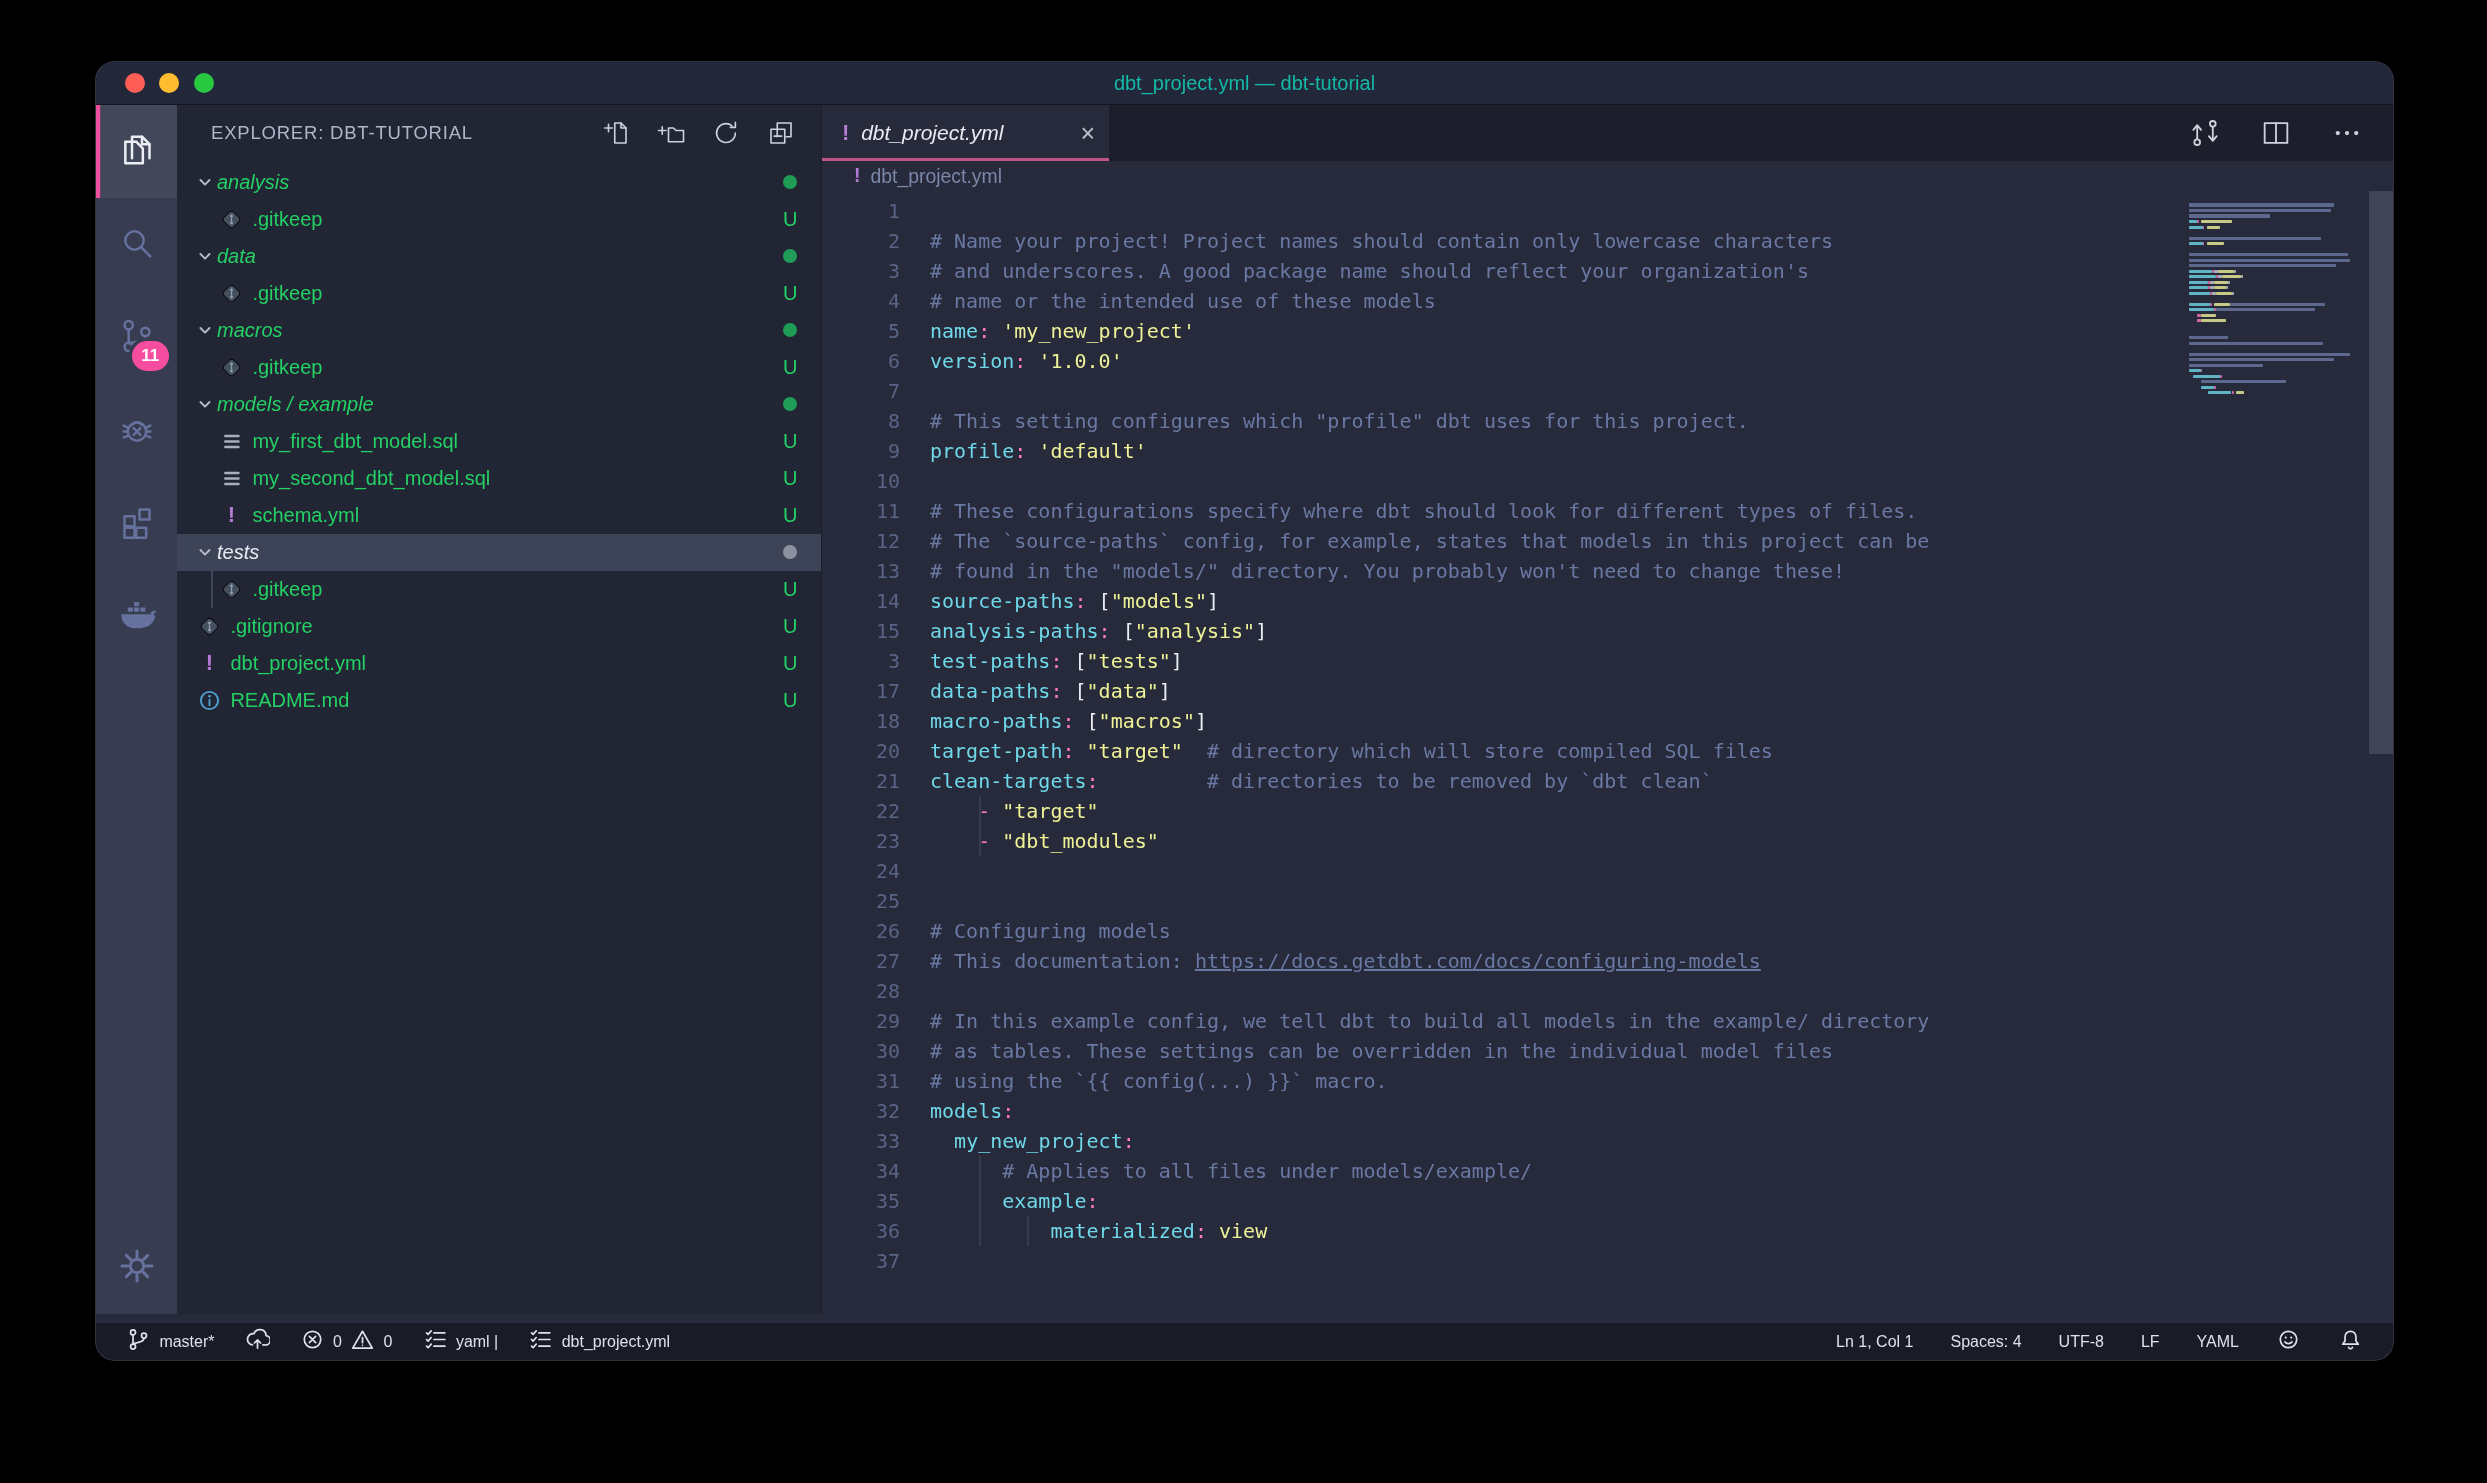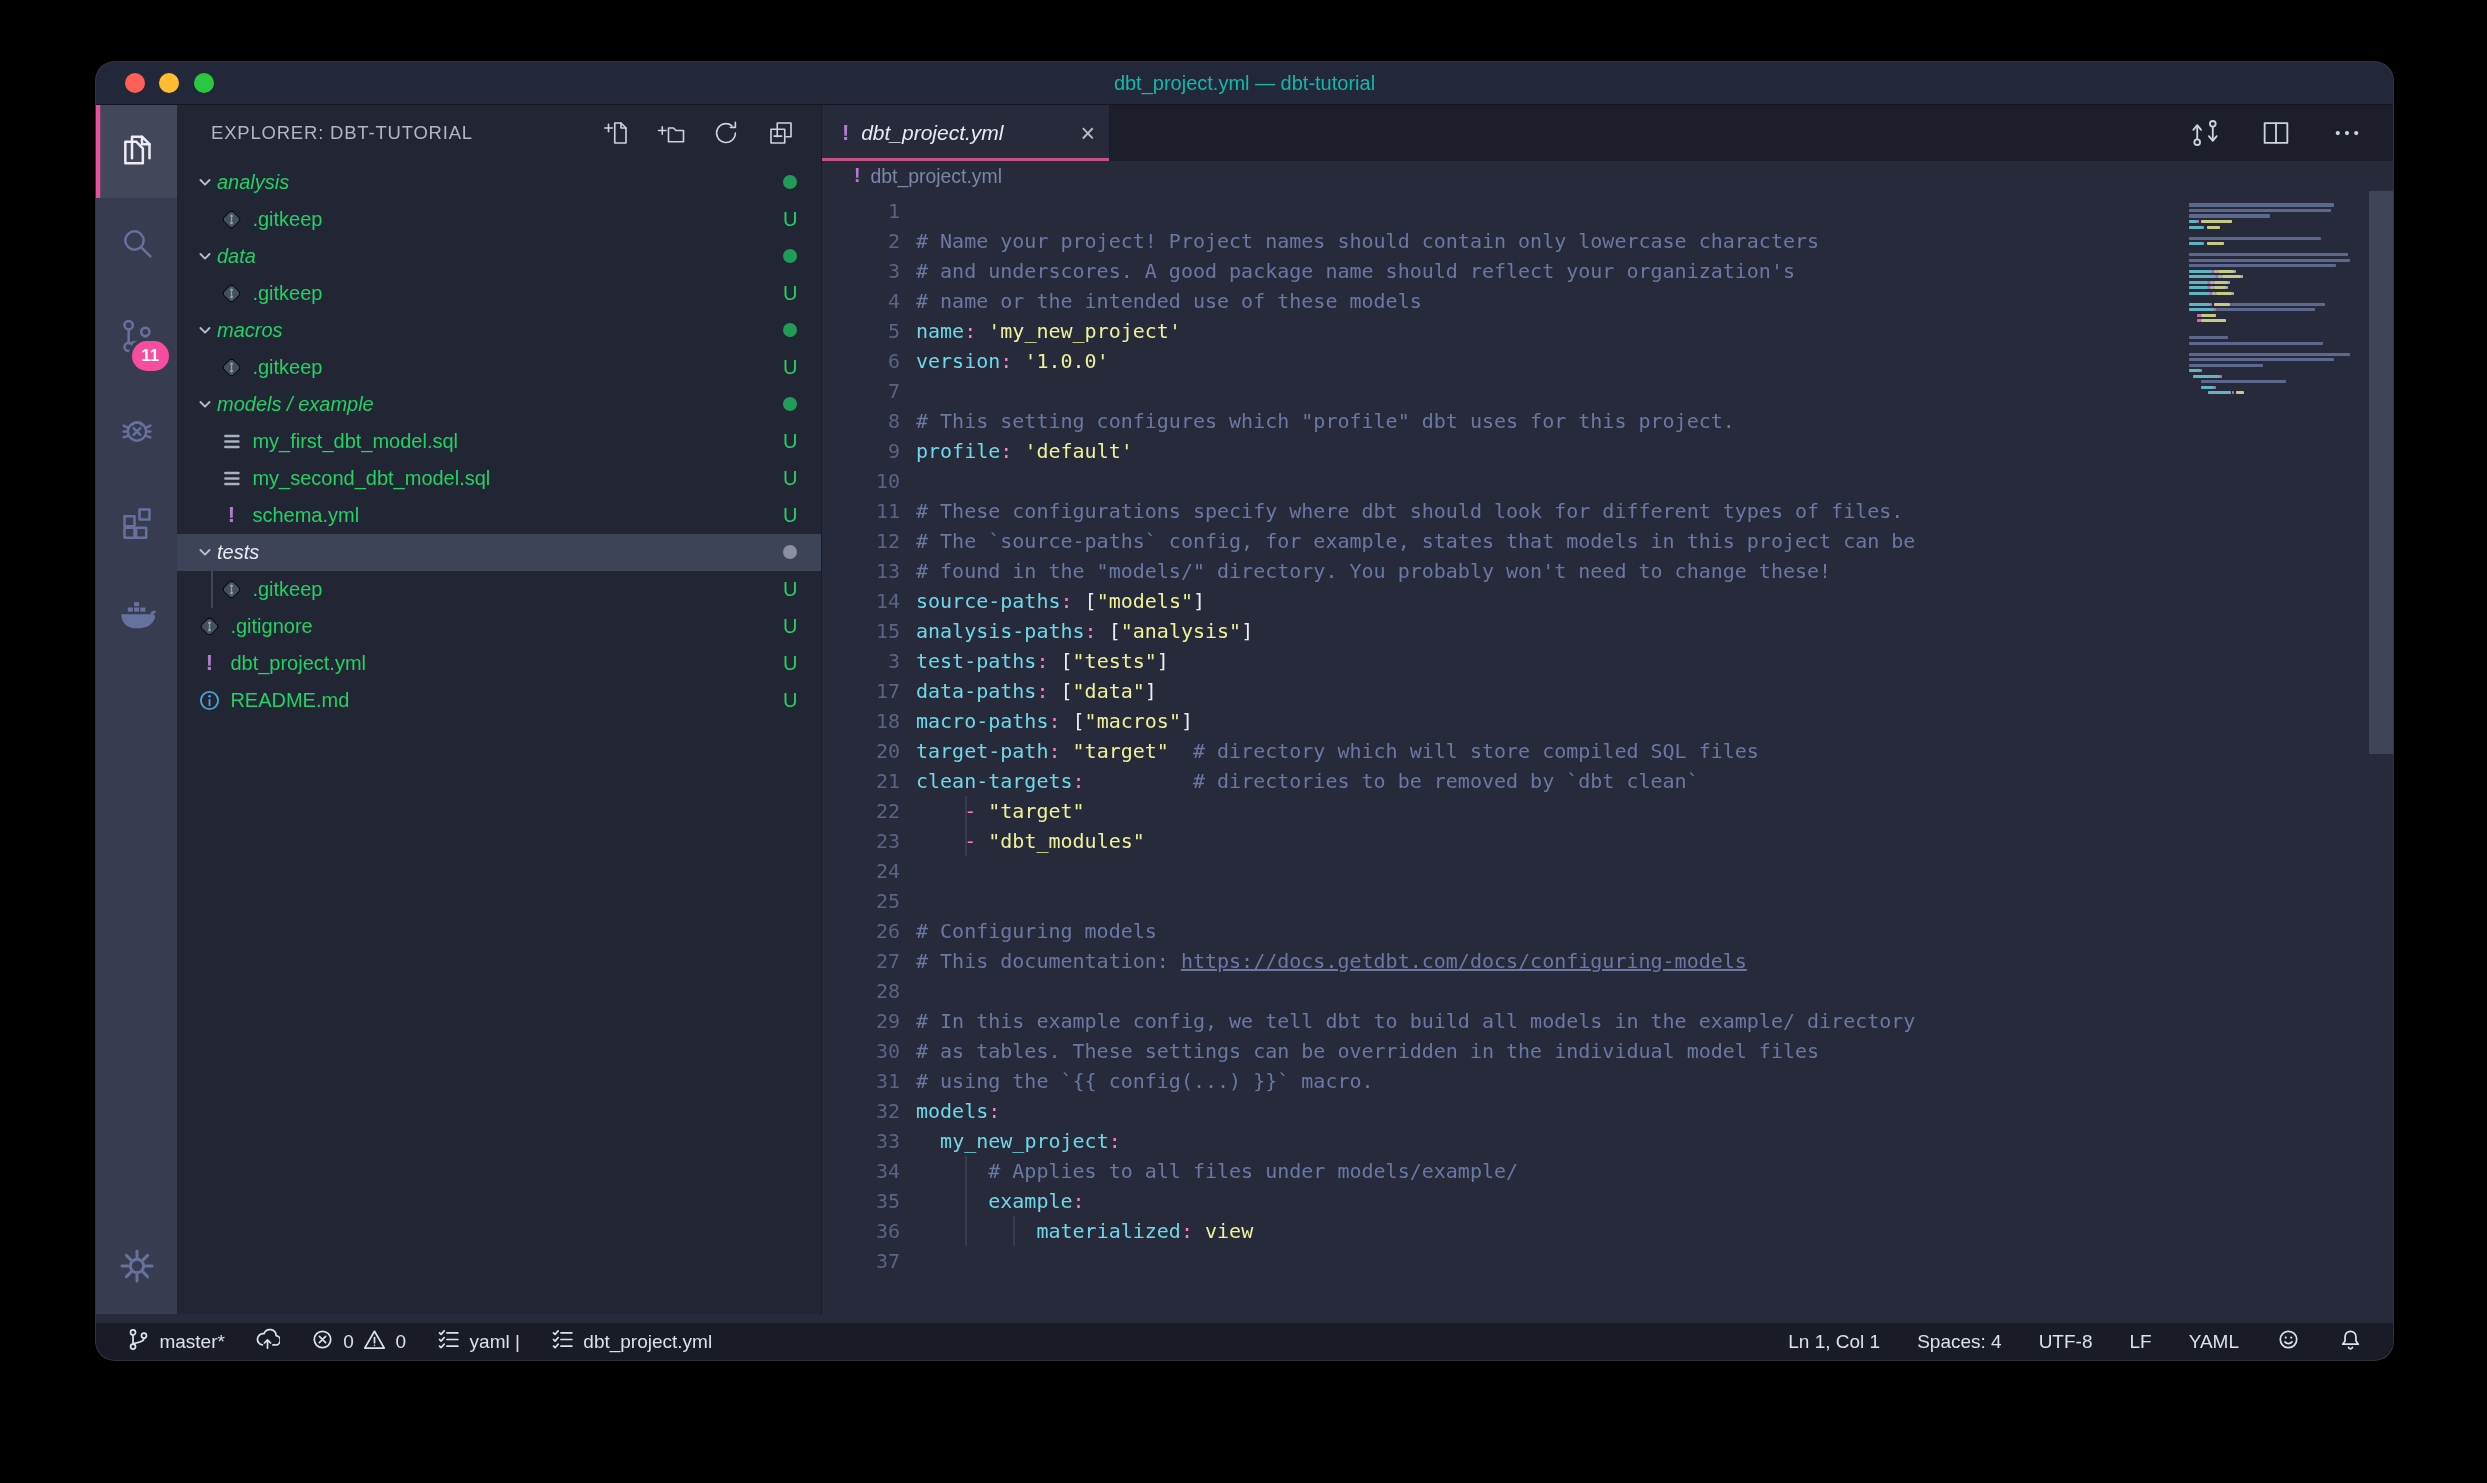--- a/index.html
+++ b/index.html
@@ -59,30 +59,30 @@
   .tab-actions .ebtn{width:34px;height:34px;cursor:pointer;}
   .tab-actions svg{width:34px;height:34px;}
   .breadcrumb{height:30px;flex:none;display:flex;align-items:center;gap:10px;padding-left:32px;}
   .bc-label{font-size:19.4px;color:#7b87a8;}
   .breadcrumb .yaml-bang{font-size:19.4px;}
   
   .editor{flex:1;position:relative;overflow:hidden;font-family:"DejaVu Sans Mono",monospace;}
   .code{position:absolute;top:5px;left:0;right:219px;font-size:20px;line-height:30px;}
   .cline{height:30px;display:flex;white-space:pre;}
   .ln{width:78px;flex:none;text-align:right;color:#5a6486;}
-  .lt{margin-left:16px;position:relative;}
+  .lt{margin-left:30px;position:relative;}
   .tk-c{color:#6a78a4}.tk-k{color:#6fd8e9}.tk-p{color:#ff79c6}.tk-s{color:#eff297}
   .tk-f{color:#e9edf4}.tk-l{color:#6a78a4;text-decoration:underline;}
   .iguide{position:absolute;top:0;height:30px;width:1.7px;background:#363c50;}
   .minimap{position:absolute;top:6.7px;right:25px;width:179px;}
   .mm-bar{position:absolute;height:3.4px;border-radius:0.8px;opacity:.8;}
   .sb-thumb{position:absolute;top:0;right:0;width:23.6px;height:563px;background:rgba(130,138,160,.28);}
   
   .statusbar{height:37px;flex:none;background:#191c27;display:flex;align-items:center;
-    padding:0 30px;color:#dce1ec;font-size:19px;margin-top:9px;}
+    padding:0 30px;color:#dce1ec;font-size:16px;margin-top:9px;}
   .st-left{display:flex;align-items:center;gap:30px;}
   .st-right{margin-left:auto;display:flex;align-items:center;gap:37px;}
   .st-item{display:flex;align-items:center;gap:8.4px;cursor:pointer;white-space:nowrap;}
   .st-item svg{width:25px;height:25px;}
 </style>
 </head>
 <body>
 
 <div class="window">
 

